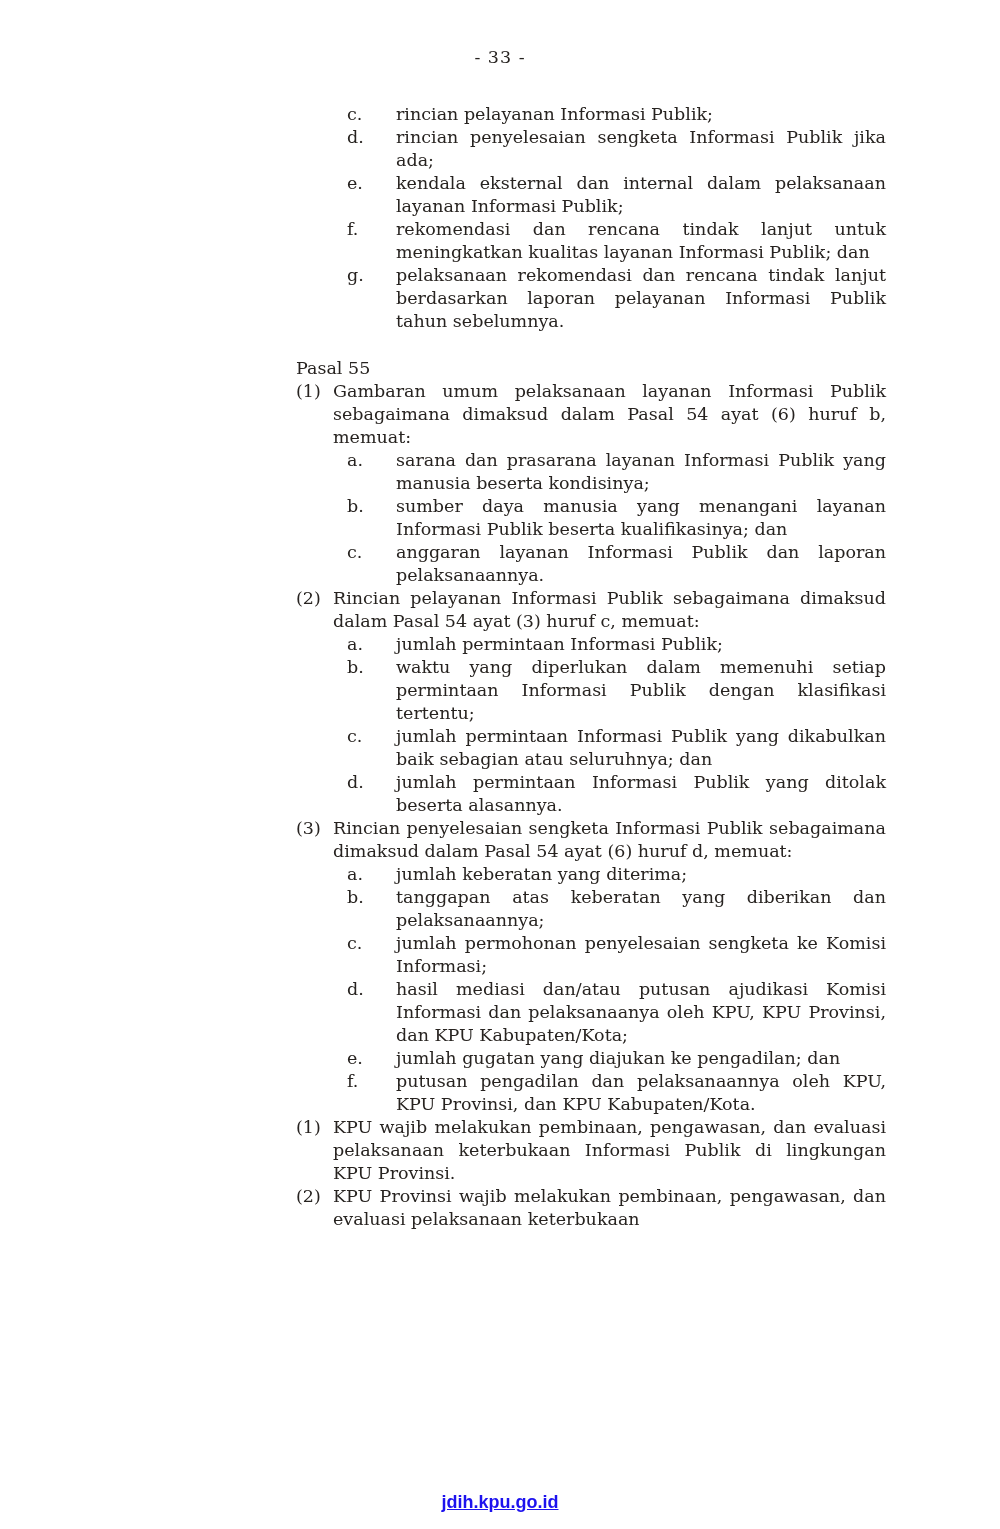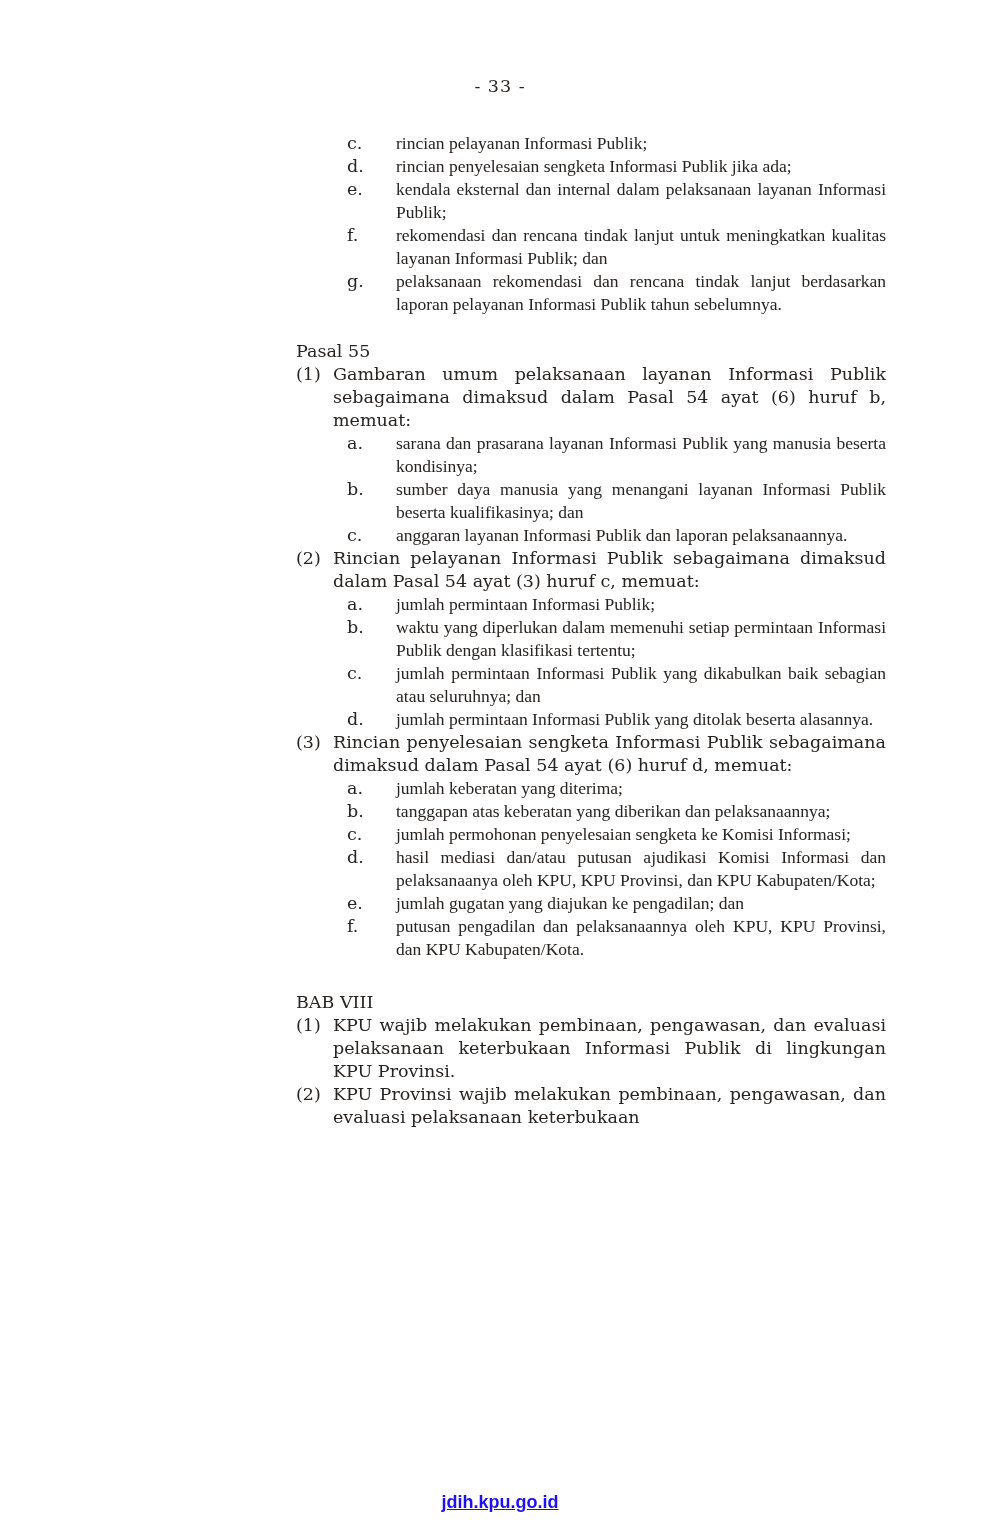--- a/index.html
+++ b/index.html
@@ -10,36 +10,36 @@
   body {
     width: 1000px;
     height: 1529px;
     position: relative;
     font-family: "DejaVu Serif", "Liberation Serif", serif;
     font-size: 17.5px;
     line-height: 23px;
     color: #272320;
   }
   .page-number {
-    padding-top: 75px;
+    padding-top: 46px;
     text-align: center;
     letter-spacing: 1px;
   }
   .content {
     margin-left: 296px;
     width: 590px;
     margin-top: 34px;
   }
   
   .item-row {
     display: flex;
     margin-left: 51px;
   }
   .item-row .marker { flex: 0 0 49px; }
-  .item-row .text   { flex: 1 1 auto; text-align: justify; font-family: Liberation Serif, serif; }
+  .item-row .text   { flex: 1 1 auto; text-align: justify; }
   
   .clause-row { display: flex; }
   .clause-row .marker { flex: 0 0 37px; }
   .clause-row .text   { flex: 1 1 auto; text-align: justify; }
   .heading {
   }
   .h-pasal55 { margin-top: 24px; }
   .h-bab     { margin-top: 30px; }
   .h-pasal56 { margin-top: 30px; }
   .footer {
@@ -147,21 +147,20 @@
   </div>
   <div class="item-row">
     <span class="marker">e.</span>
     <span class="text">jumlah gugatan yang diajukan ke pengadilan; dan</span>
   </div>
   <div class="item-row">
     <span class="marker">f.</span>
     <span class="text">putusan pengadilan dan pelaksanaannya oleh KPU, KPU Provinsi, dan KPU Kabupaten/Kota.</span>
   </div>
 
-  <div class="heading h-bab">BAB VIII</div>
 
 
   <div class="clause-row">
     <span class="marker">(1)</span>
     <span class="text">KPU wajib melakukan pembinaan, pengawasan, dan evaluasi pelaksanaan keterbukaan Informasi Publik di lingkungan KPU Provinsi.</span>
   </div>
   <div class="clause-row">
     <span class="marker">(2)</span>
     <span class="text">KPU Provinsi wajib melakukan pembinaan, pengawasan, dan evaluasi pelaksanaan keterbukaan</span>
   </div>

